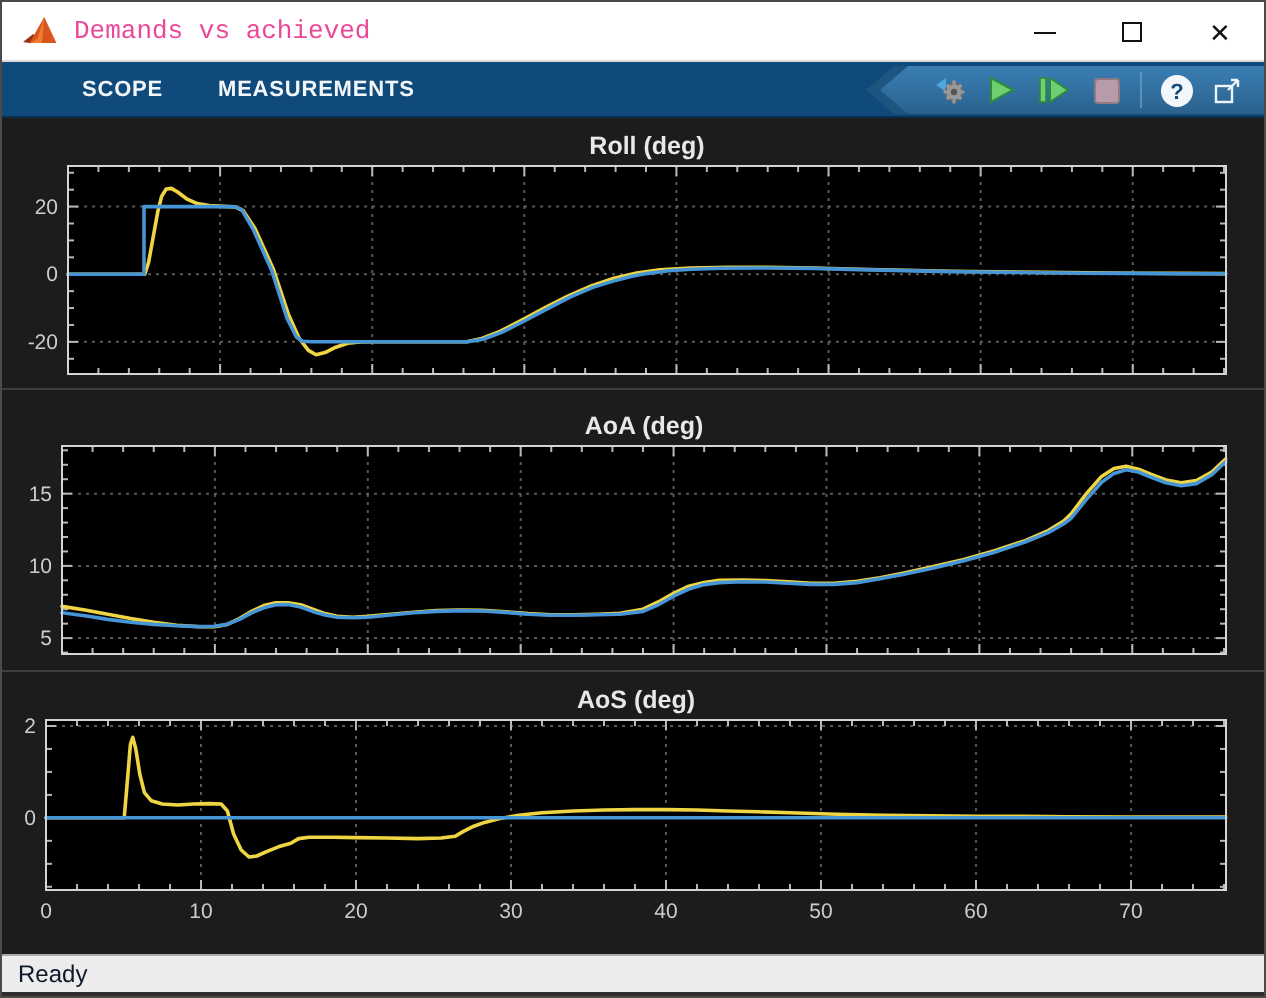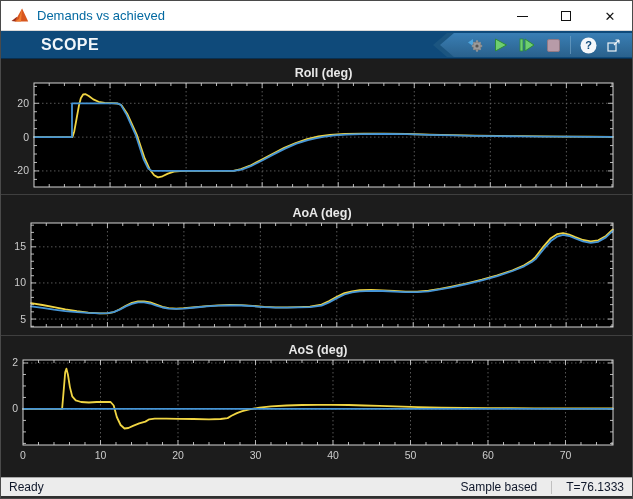--- a/index.html
+++ b/index.html
@@ -9,34 +9,34 @@
     font-family:"Liberation Sans",sans-serif;
     border:1px solid #4a4a4a;background:#1c1c1c;overflow:hidden;
   }
   
   #titlebar{
     position:absolute;left:0;top:0;width:100%;height:30px;
     background:#ffffff;display:flex;align-items:center;
     border-bottom:1px solid #d9d9d9;
   }
   #titlebar .logo{width:20px;height:20px;margin:0 7px 0 9px;flex:0 0 auto;}
-  #titlebar .title{font-size:13px;color:#0369a1;}
+  #titlebar .title{font-size:13px;color:#ec4899;font-family:Liberation Mono, monospace;}
   #win-controls{position:absolute;right:0;top:0;height:30px;display:flex;align-items:center;}
   .winbtn{width:44px;height:30px;display:flex;align-items:center;justify-content:center;color:#111;}
   .winbtn .min-glyph{display:block;width:11px;height:1px;background:#111;}
   .winbtn .max-glyph{display:block;width:10px;height:10px;border:1px solid #111;}
   .winbtn .close-glyph{font-size:13px;line-height:1;}
   
   #toolstrip{
     position:absolute;left:0;top:30px;width:100%;height:28px;
     background:#0F4A7A;border-bottom:1px solid #092f4f;
   }
   .tab{
     position:absolute;top:0;height:28px;display:flex;align-items:center;
-    color:#f2f6fa;font-size:16px;letter-spacing:.4px;font-weight:bold;
+    color:#f2f6fa;font-size:11px;letter-spacing:.4px;font-weight:bold;
   }
   #tab-scope{left:40px;}
   #tab-measurements{left:108px;}
   #run-banner-back{
     position:absolute;right:0;top:2px;width:199px;height:24px;
     background:#1b5580;
     clip-path:polygon(14px 0,100% 0,100% 100%,14px 100%,0 50%);
   }
   #run-banner{
     position:absolute;right:0;top:2px;width:192px;height:24px;
@@ -84,20 +84,21 @@
           <span class="max-glyph"></span>
         </div>
       <div class="winbtn">
           <span class="close-glyph">✕</span>
         </div>
     </div>
   </div>
 
   <div id="toolstrip">
     <div class="tab" id="tab-scope">SCOPE</div>
+    <div class="tab" id="tab-measurements">MEASUREMENTS</div>
     <div id="run-banner-back"></div>
     <div id="run-banner">
       <div class="tsbtn">
         <svg width="20" height="18" viewBox="0 0 20 18">
           <path d="M8 3 L3 6.5 L8 10 Z" fill="#4ea6df"></path>
           <circle cx="12" cy="10" r="4.2" fill="#9a9a9a" stroke="#6e6e6e"></circle>
           <circle cx="12" cy="10" r="1.6" fill="#555"></circle>
           <g stroke="#9a9a9a" stroke-width="1.6">
             <line x1="12" y1="4.2" x2="12" y2="6.2"></line>
               <line x1="12" y1="13.8" x2="12" y2="15.8"></line>
@@ -510,20 +511,15 @@
           <text x="409.49507421515835" y="123" text-anchor="middle" font-size="10.5" fill="#cccccc" font-family="Liberation Sans, sans-serif">50</text>
           <text x="486.99408905819" y="123" text-anchor="middle" font-size="10.5" fill="#cccccc" font-family="Liberation Sans, sans-serif">60</text>
           <text x="564.4931039012216" y="123" text-anchor="middle" font-size="10.5" fill="#cccccc" font-family="Liberation Sans, sans-serif">70</text>
           <text x="317" y="18" text-anchor="middle" font-size="12.5" font-weight="bold" fill="#e8e8e8" font-family="Liberation Sans, sans-serif">AoS (deg)</text>
         </svg>
       </div>
   </div>
 
   <div id="statusbar">
     <span class="left">Ready</span>
-    <span class="right">
-      <span>Sample based</span>
-      <span class="vsep"></span>
-      <span>T=76.1333</span>
-    </span>
   </div>
   <div id="bottom-border"></div>
 </div>
 
 </body></html>

